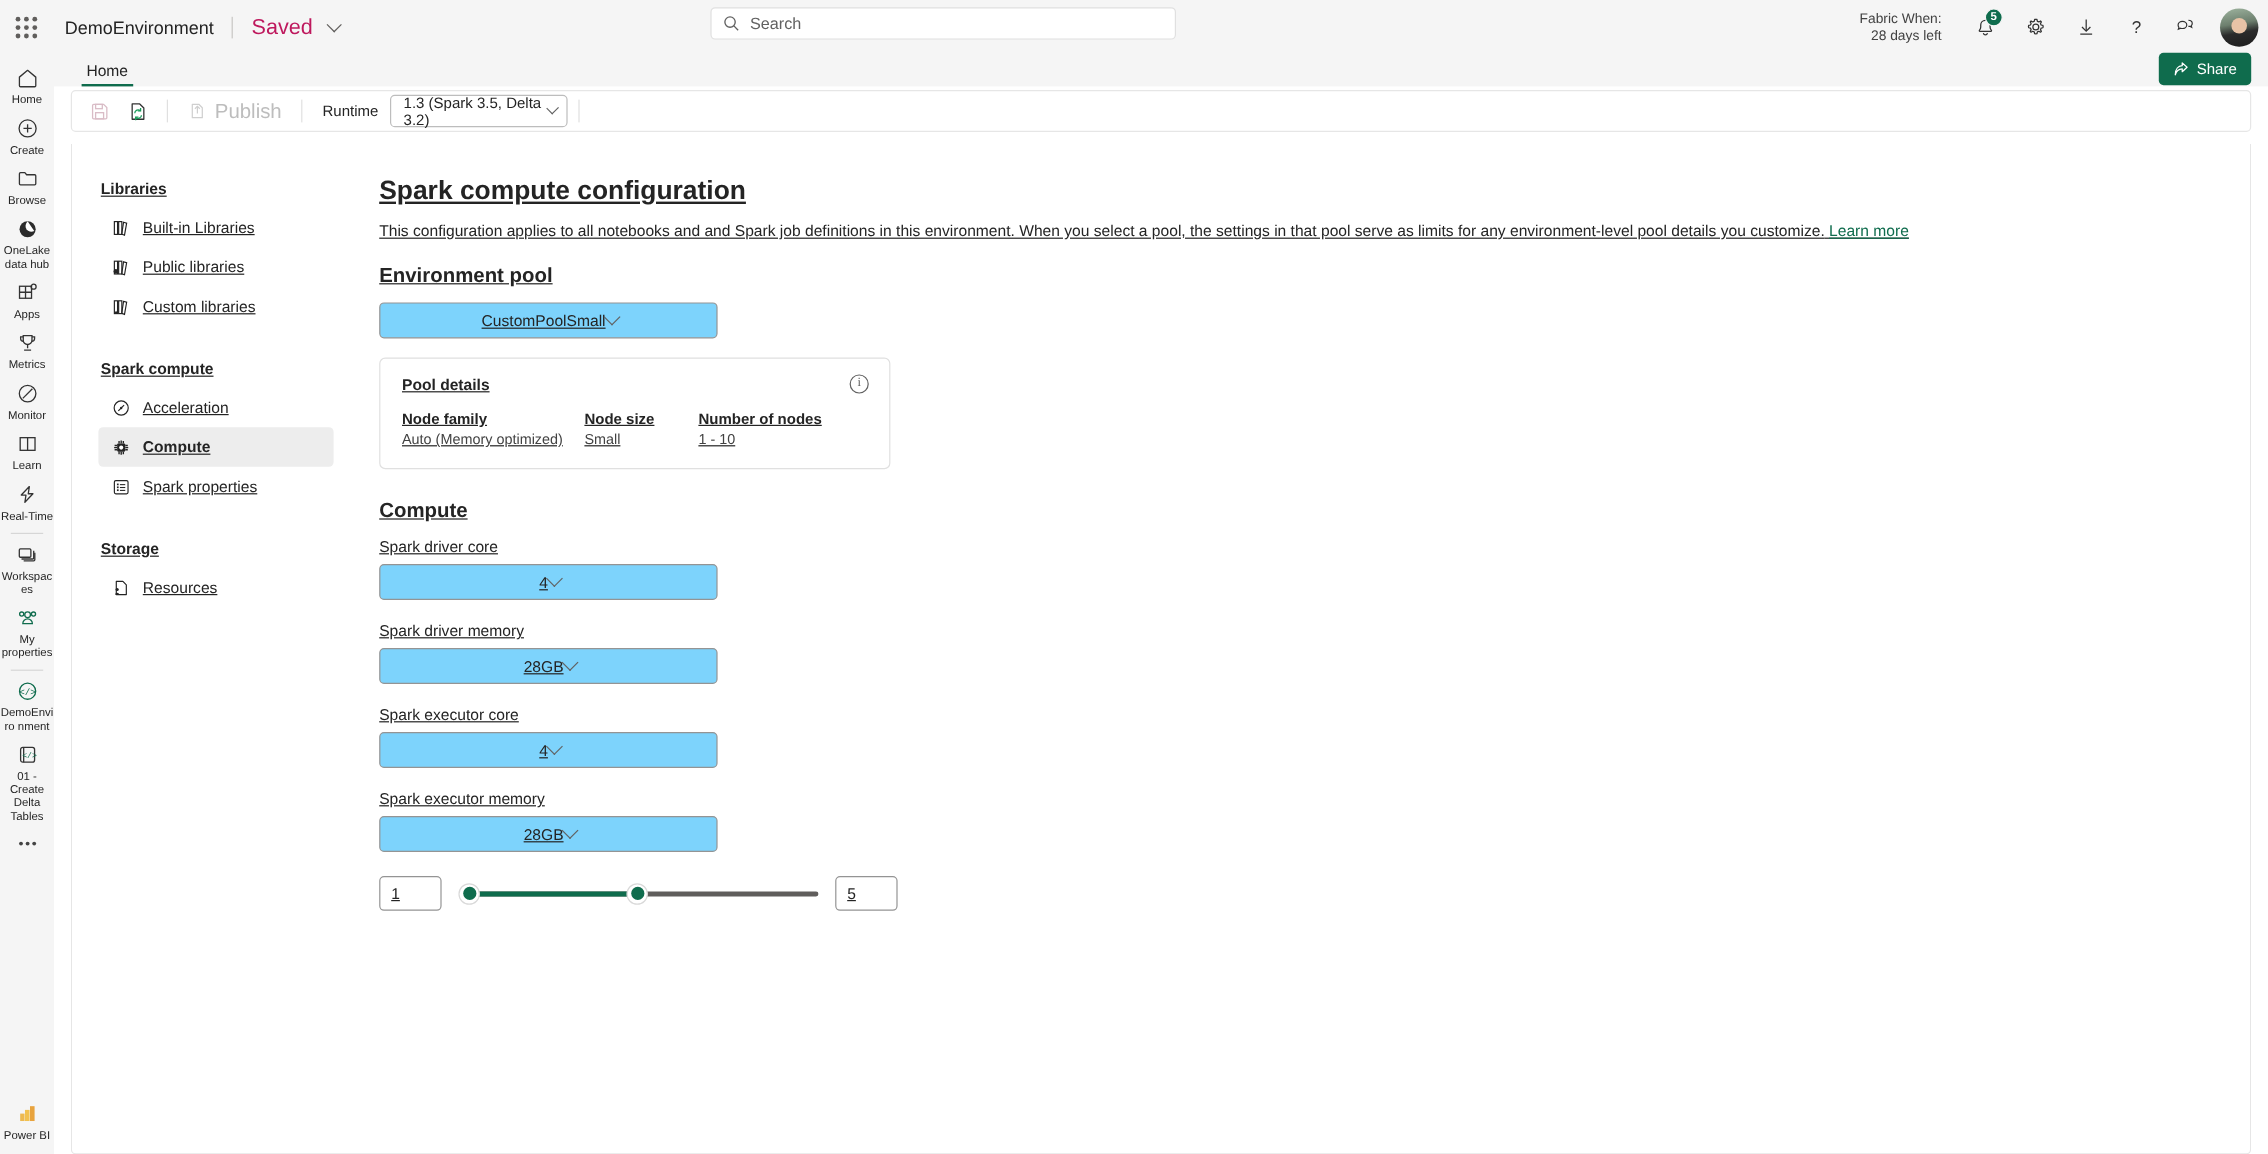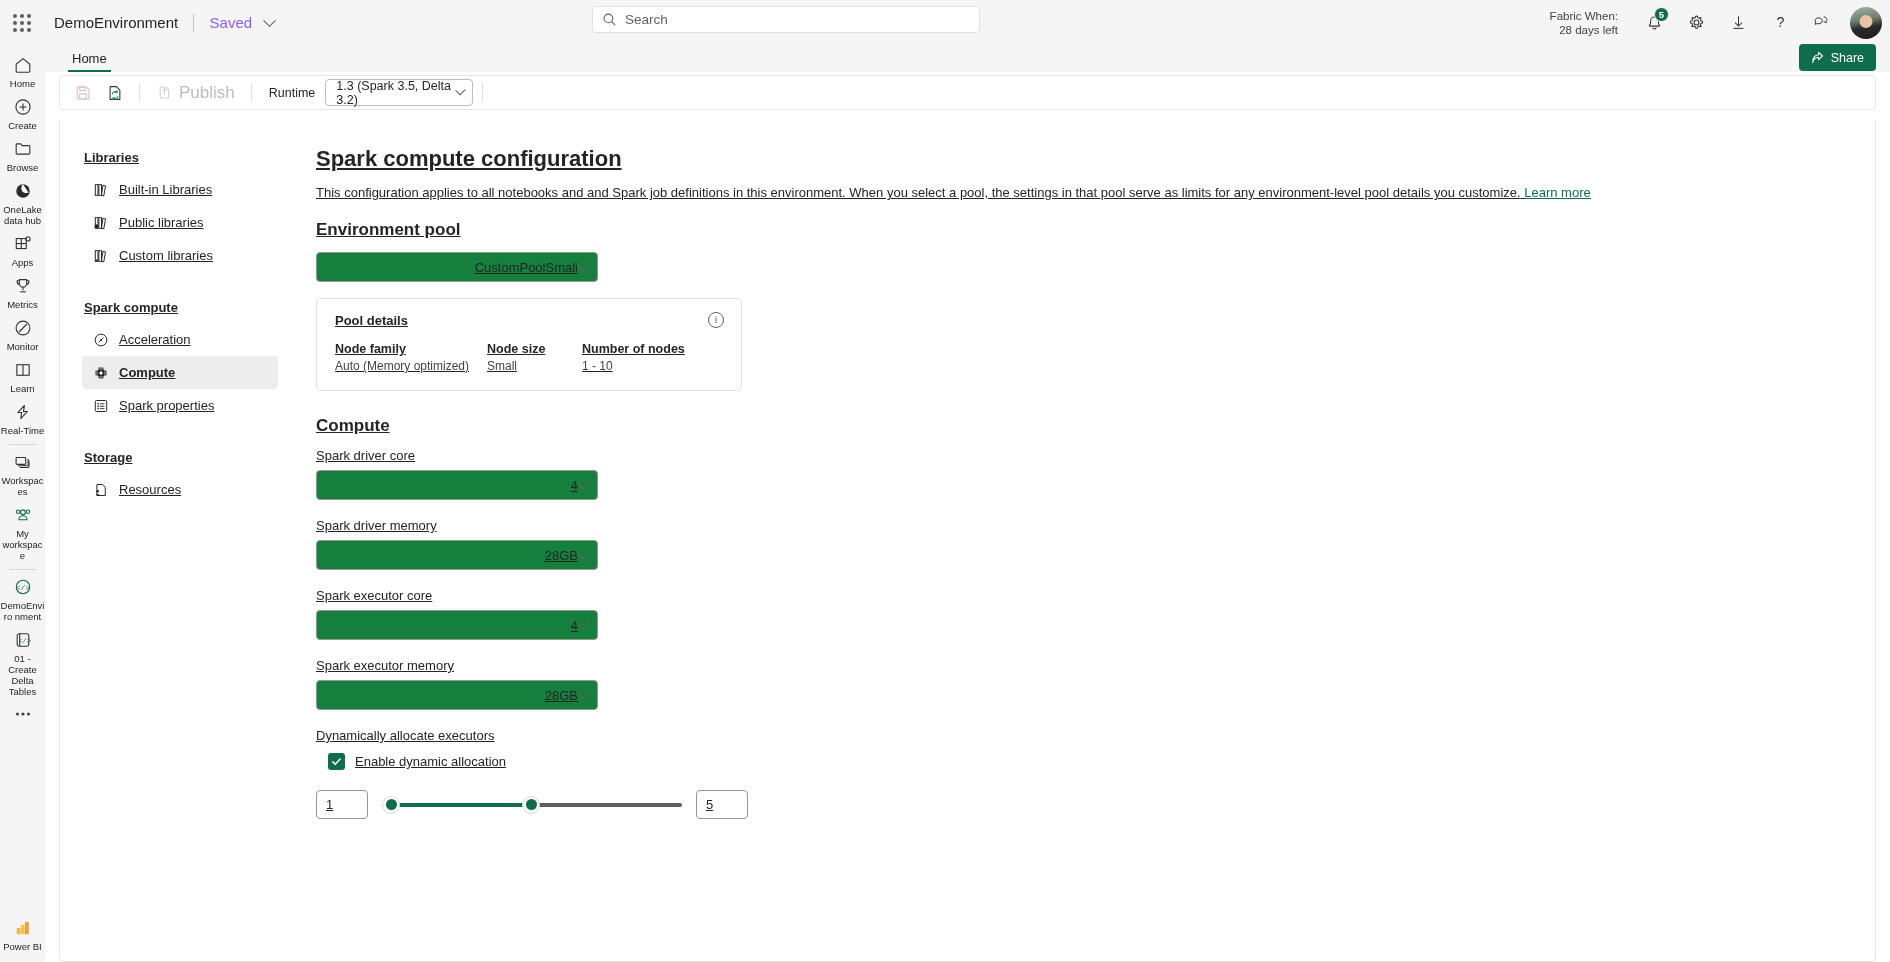--- a/index.html
+++ b/index.html
@@ -26,21 +26,21 @@
   .waffle-grid { display: grid; grid-template-columns: repeat(3, 4px); grid-gap: 3px; }
   .waffle-grid i { width: 4px; height: 4px; border-radius: 50%; background: #605e5c; display:block; }
 
   .app-title {
     font-size: 15px; color: #242424; margin-left: 10px; white-space: nowrap;
   }
   .title-sep {
     display: inline-block; width: 1px; height: 18px; background: #c8c6c4;
     margin: 0 11px; vertical-align: -4px;
   }
-  .saved-label { font-size: 15px; color: #8b5cf6; }
+  .saved-label { font-size: 18px; color: #be185d; }
   .caret-sm {
     display: inline-block; width: 9px; height: 9px;
     border-right: 1.3px solid #605e5c; border-bottom: 1.3px solid #605e5c;
     transform: rotate(45deg) translate(-2px,-2px); margin-left: 9px;
   }
 
   .searchbox {
     position: absolute; left: 592px; top: 6px; width: 388px; height: 27px;
     background: #ffffff; border: 1px solid #e0e0e0; border-radius: 4px;
     display: flex; align-items: center; padding: 0 9px;
@@ -157,21 +157,21 @@
 
   
   .body { flex:1; padding: 26px 0 0 38px; overflow:hidden; }
   h1.page-title { font-size: 22px; font-weight: 600; margin: 0 0 12px; color:#242424; }
   .desc { font-size: 13px; color:#242424; line-height: 18px; margin-bottom: 18px; max-width:1300px; }
   .desc a { color:#0f6c4d; text-decoration: underline; }
   h2.sec { font-size: 17px; font-weight: 600; margin: 0 0 12px; color:#242424; }
 
   .dropdown {
     width: 282px; height: 30px; border:1px solid #949494; border-radius:4px;
-    background:#15803d; display:flex; align-items:center; justify-content:flex-end;
+    background:#7dd3fc; display:flex; align-items:center; justify-content:center;
     padding: 0 9px 0 11px; font-size: 13px; color:#242424; cursor:pointer;
   }
   .chev {
     width: 10px; height: 10px; border-right: 1.4px solid #616161; border-bottom: 1.4px solid #616161;
     transform: rotate(45deg) translate(-2px,-2px);
   }
 
   .pool-card {
     margin-top: 16px; width: 426px; border: 1px solid #e0e0e0; border-radius: 5px;
     padding: 14px 18px 17px; position: relative; background:#fff;
@@ -411,21 +411,21 @@
   <div class="rail-item">
     <span class="glyph">
       <svg width="20" height="20" viewBox="0 0 22 22">
           <circle cx="11" cy="8" r="2.6" fill="none" stroke="#0f6c4d" stroke-width="1.2"></circle>
           <circle cx="5.6" cy="7.4" r="1.9" fill="none" stroke="#0f6c4d" stroke-width="1.2"></circle>
           <circle cx="16.4" cy="7.4" r="1.9" fill="none" stroke="#0f6c4d" stroke-width="1.2"></circle>
           <path d="M6.6 16.2a4.4 4.4 0 018.8 0z" fill="none" stroke="#0f6c4d" stroke-width="1.2"></path>
         </svg>
     </span>
     <span class="lbl">My
-workspace</span>
+properties</span>
   </div>
 
   <div class="rail-sep"></div>
 
   <div class="rail-item">
     <span class="glyph">
       <svg width="20" height="20" viewBox="0 0 22 22">
           <circle cx="11" cy="11" r="7.4" fill="none" stroke="#0f6c4d" stroke-width="1.2"></circle>
           <text x="11" y="14.6" font-size="8.5" text-anchor="middle" fill="#0f6c4d" font-family="Liberation Mono, monospace">&lt;/&gt;</text>
         </svg>
@@ -690,31 +690,20 @@
     </div>
 
     <div class="field">
       <div class="field-label">Spark executor memory</div>
       <div class="dropdown">
         <span>28GB</span>
         <span class="chev"></span>
       </div>
     </div>
 
-    <div class="field">
-      <div class="field-label">Dynamically allocate executors</div>
-      <div class="check-row">
-        <span class="checkbox">
-          <svg width="11" height="11" viewBox="0 0 12 12">
-            <polyline points="2,6.4 4.6,8.9 10,3.3" fill="none" stroke="#fff" stroke-width="1.6" stroke-linecap="round" stroke-linejoin="round"></polyline>
-          </svg>
-        </span>
-        <span class="check-lbl">Enable dynamic allocation</span>
-      </div>
-    </div>
 
     <div class="field" style="margin-top:20px">
       <div class="slider-row">
         <div class="num-input">1</div>
         <div class="slider-wrap">
           <div class="track-bg"></div>
           <div class="track-fill"></div>
           <div class="thumb t1"></div>
           <div class="thumb t2"></div>
         </div>

